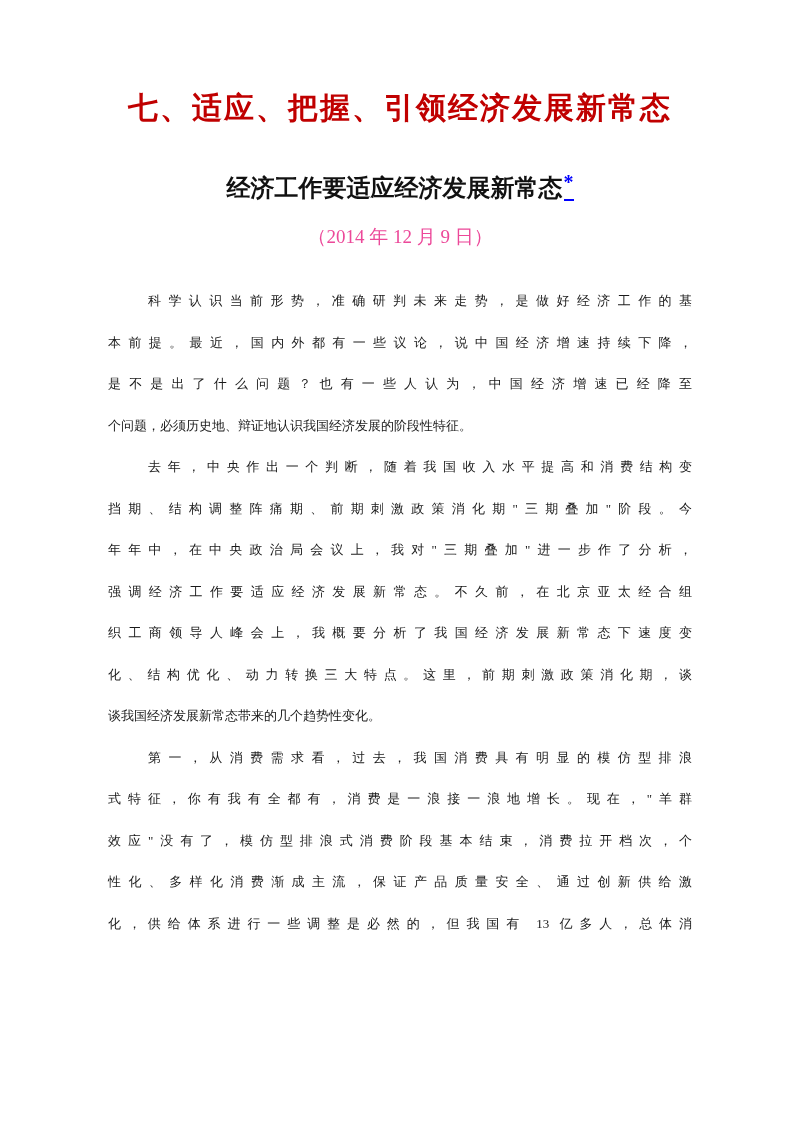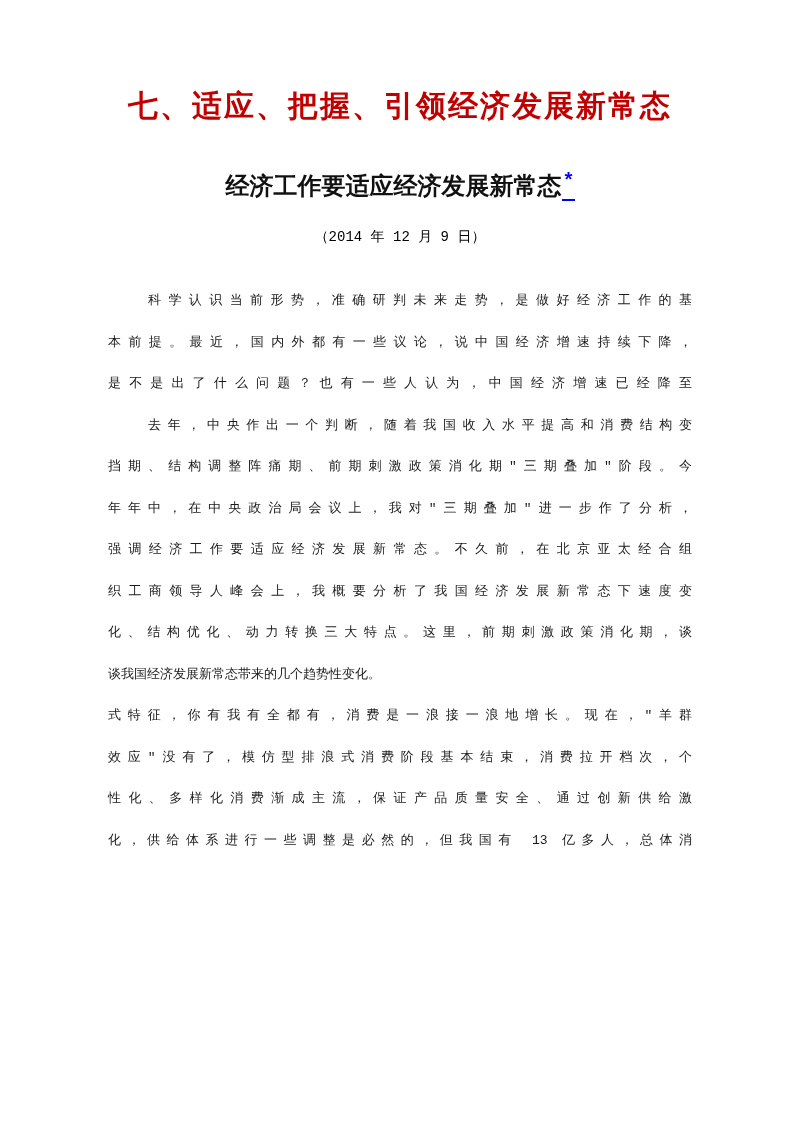--- a/index.html
+++ b/index.html
@@ -6,21 +6,21 @@
     margin: 0;
     padding: 0;
     background: #ffffff;
   }
   .page {
     position: relative;
     width: 800px;
     height: 1130px;
     background: #ffffff;
     overflow: hidden;
-    font-family: Liberation Mono, monospace;
+    font-family: Liberation Serif, serif;
     color: #1a1a1a;
   }
   .doc-title {
     margin: 0;
     padding-top: 86px;
     font-size: 30px;
     line-height: 44px;
     font-weight: bold;
     letter-spacing: 2px;
     text-align: center;
@@ -45,25 +45,25 @@
   }
   .footnote-ref .ast {
     display: inline-block;
     position: relative;
     top: -7px;
     font-size: 20px;
     font-weight: bold;
   }
   .doc-date {
     margin: 16px 0 11px 0;
-    font-size: 14px;
+    font-size: 19px;
     line-height: 30px;
     font-weight: normal;
     text-align: center;
-    color: #000000;
+    color: #ec4899;
   }
   .body-text {
     margin: 28px 0 0 108px;
     width: 584px;
     font-size: 13px;
     color: #1a1a1a;
   }
   .line {
     height: 41.5px;
     line-height: 41.5px;
@@ -91,33 +91,35 @@
   <h2 class="doc-subtitle"><span>经济工作要适应经济发展新常态</span><a class="footnote-ref"><span class="ast">*</span></a></h2>
 
   <div class="doc-date">（2014 年 12 月 9 日）</div>
 
   <div class="body-text">
 
     <div class="paragraph">
       <div class="line indent">科学认识当前形势，准确研判未来走势，是做好经济工作的基</div>
       <div class="line">本前提。最近，国内外都有一些议论，说中国经济增速持续下降，</div>
       <div class="line">是不是出了什么问题？也有一些人认为，中国经济增速已经降至</div>
+      <div class="line para-last">个问题，必须历史地、辩证地认识我国经济发展的阶段性特征。</div>
     </div>
 
     <div class="paragraph">
       <div class="line indent">去年，中央作出一个判断，随着我国收入水平提高和消费结构变</div>
       <div class="line">挡期、结构调整阵痛期、前期刺激政策消化期"三期叠加"阶段。今</div>
       <div class="line">年年中，在中央政治局会议上，我对"三期叠加"进一步作了分析，</div>
       <div class="line">强调经济工作要适应经济发展新常态。不久前，在北京亚太经合组</div>
       <div class="line">织工商领导人峰会上，我概要分析了我国经济发展新常态下速度变</div>
       <div class="line">化、结构优化、动力转换三大特点。这里，前期刺激政策消化期，谈</div>
       <div class="line para-last">谈我国经济发展新常态带来的几个趋势性变化。</div>
     </div>
 
     <div class="paragraph">
+      <div class="line indent">第一，从消费需求看，过去，我国消费具有明显的模仿型排浪</div>
       <div class="line">式特征，你有我有全都有，消费是一浪接一浪地增长。现在，"羊群</div>
       <div class="line">效应"没有了，模仿型排浪式消费阶段基本结束，消费拉开档次，个</div>
       <div class="line">性化、多样化消费渐成主流，保证产品质量安全、通过创新供给激</div>
       <div class="line">化，供给体系进行一些调整是必然的，但我国有 13 亿多人，总体消</div>
     </div>
 
   </div>
 </div>
 
 </body></html>

